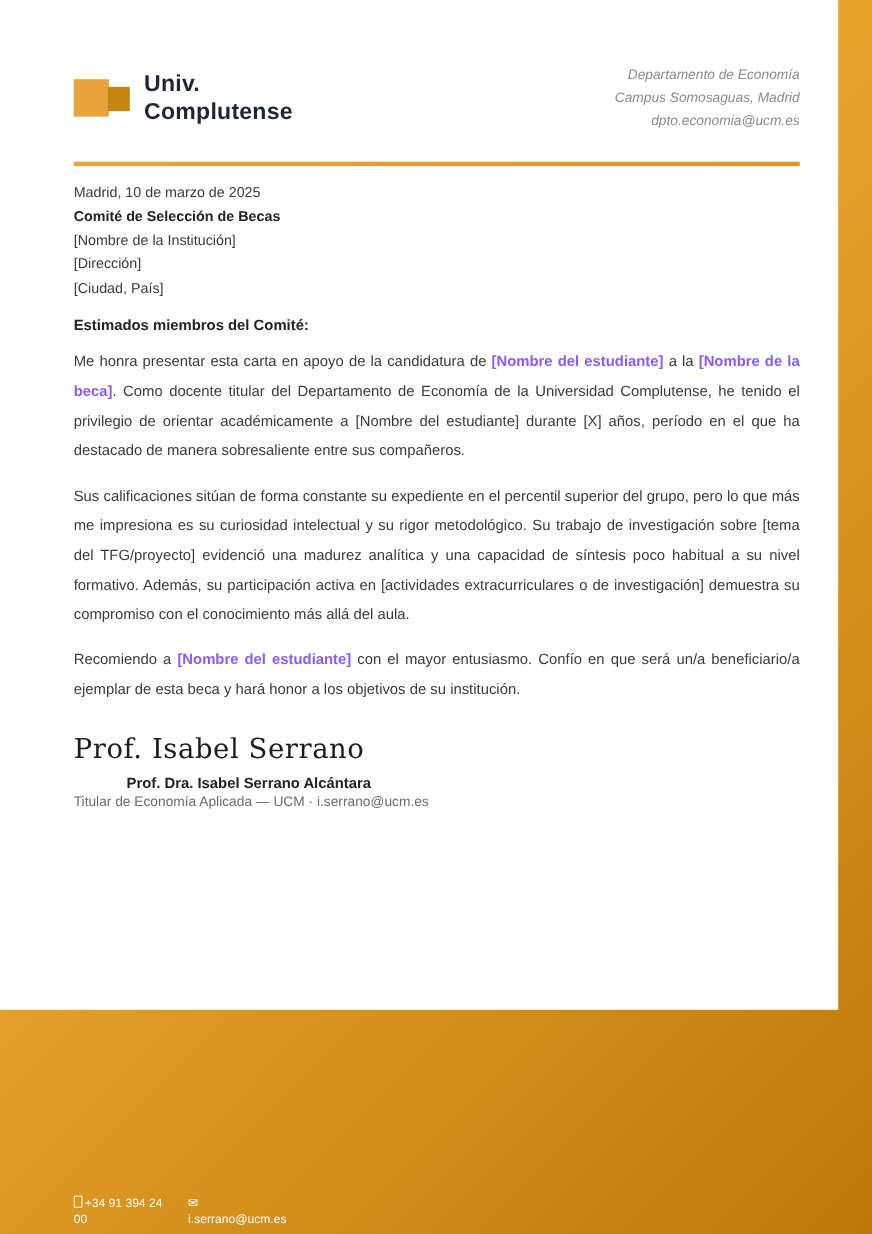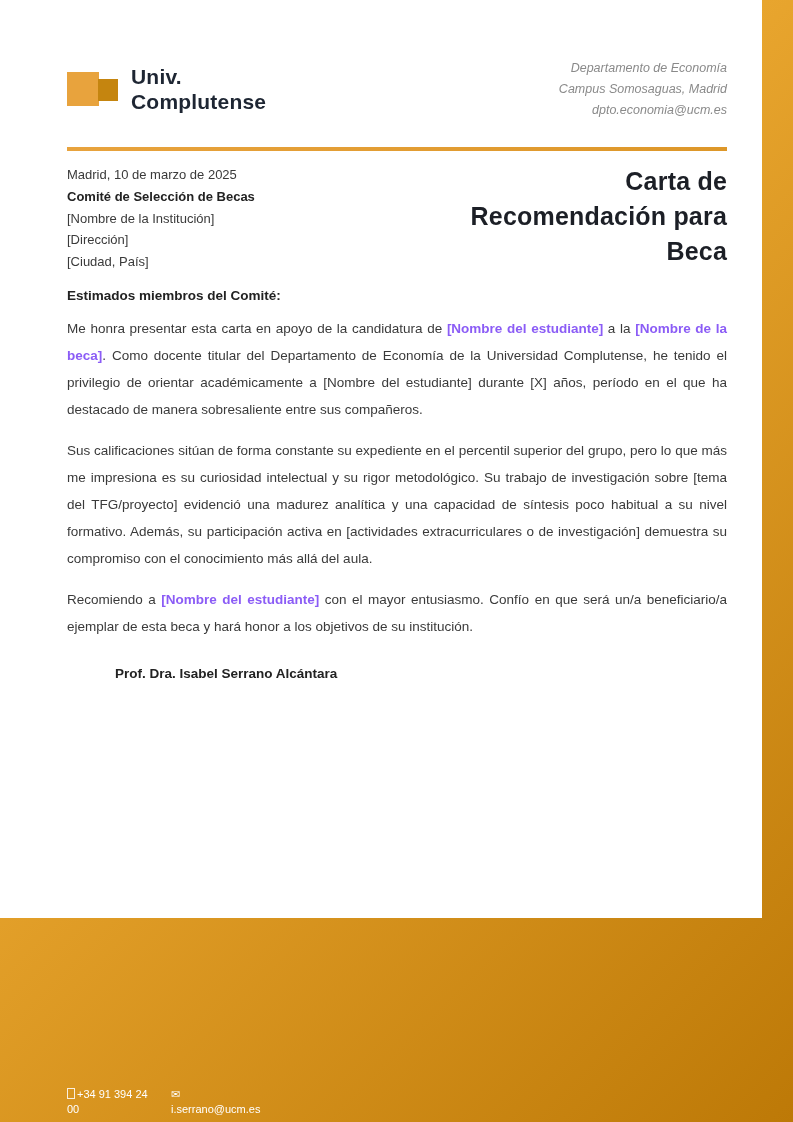--- a/index.html
+++ b/index.html
@@ -109,32 +109,33 @@
   <div class="rule"></div>
 
   <div class="meta">
     <div class="meta-left">
       <div class="date">Madrid, 10 de marzo de 2025</div>
       <div class="recipient-strong">Comité de Selección de Becas</div>
       <div>[Nombre de la Institución]</div>
       <div>[Dirección]</div>
       <div>[Ciudad, País]</div>
     </div>
-    <div class="doc-title">Carta de Recomendación para Beca</div>
   </div>
 
   <div class="letter">
     <div class="salutation">Estimados miembros del Comité:</div>
     <p class="para"><span>Me honra presentar esta carta en apoyo de la candidatura de </span><span class="b">[Nombre del estudiante]</span><span> a la </span><span class="b">[Nombre de la beca]</span><span>. Como docente titular del Departamento de Economía de la Universidad Complutense, he tenido el privilegio de orientar académicamente a [Nombre del estudiante] durante [X] años, período en el que ha destacado de manera sobresaliente entre sus compañeros.</span></p>
     <p class="para"><span>Sus calificaciones sitúan de forma constante su expediente en el percentil superior del grupo, pero lo que más me impresiona es su curiosidad intelectual y su rigor metodológico. Su trabajo de investigación sobre [tema del TFG/proyecto] evidenció una madurez analítica y una capacidad de síntesis poco habitual a su nivel formativo. Además, su participación activa en [actividades extracurriculares o de investigación] demuestra su compromiso con el conocimiento más allá del aula.</span></p>
     <p class="para"><span>Recomiendo a </span><span class="b">[Nombre del estudiante]</span><span> con el mayor entusiasmo. Confío en que será un/a beneficiario/a ejemplar de esta beca y hará honor a los objetivos de su institución.</span></p>
   </div>
 
   <div class="signature">
+    <div class="sig-script">Prof. Isabel Serrano</div>
     <div class="sig-name">Prof. Dra. Isabel Serrano Alcántara</div>
+    <div class="sig-role">Titular de Economía Aplicada — UCM · i.serrano@ucm.es</div>
   </div>
 
 </div>
 
 <div class="footer">
   <div class="footer-item phone-item">
     <span class="tofu-icon"></span><span>+34 91 394 24 00</span>
   </div>
   <div class="footer-item">
     <span class="mail-icon">✉</span>

